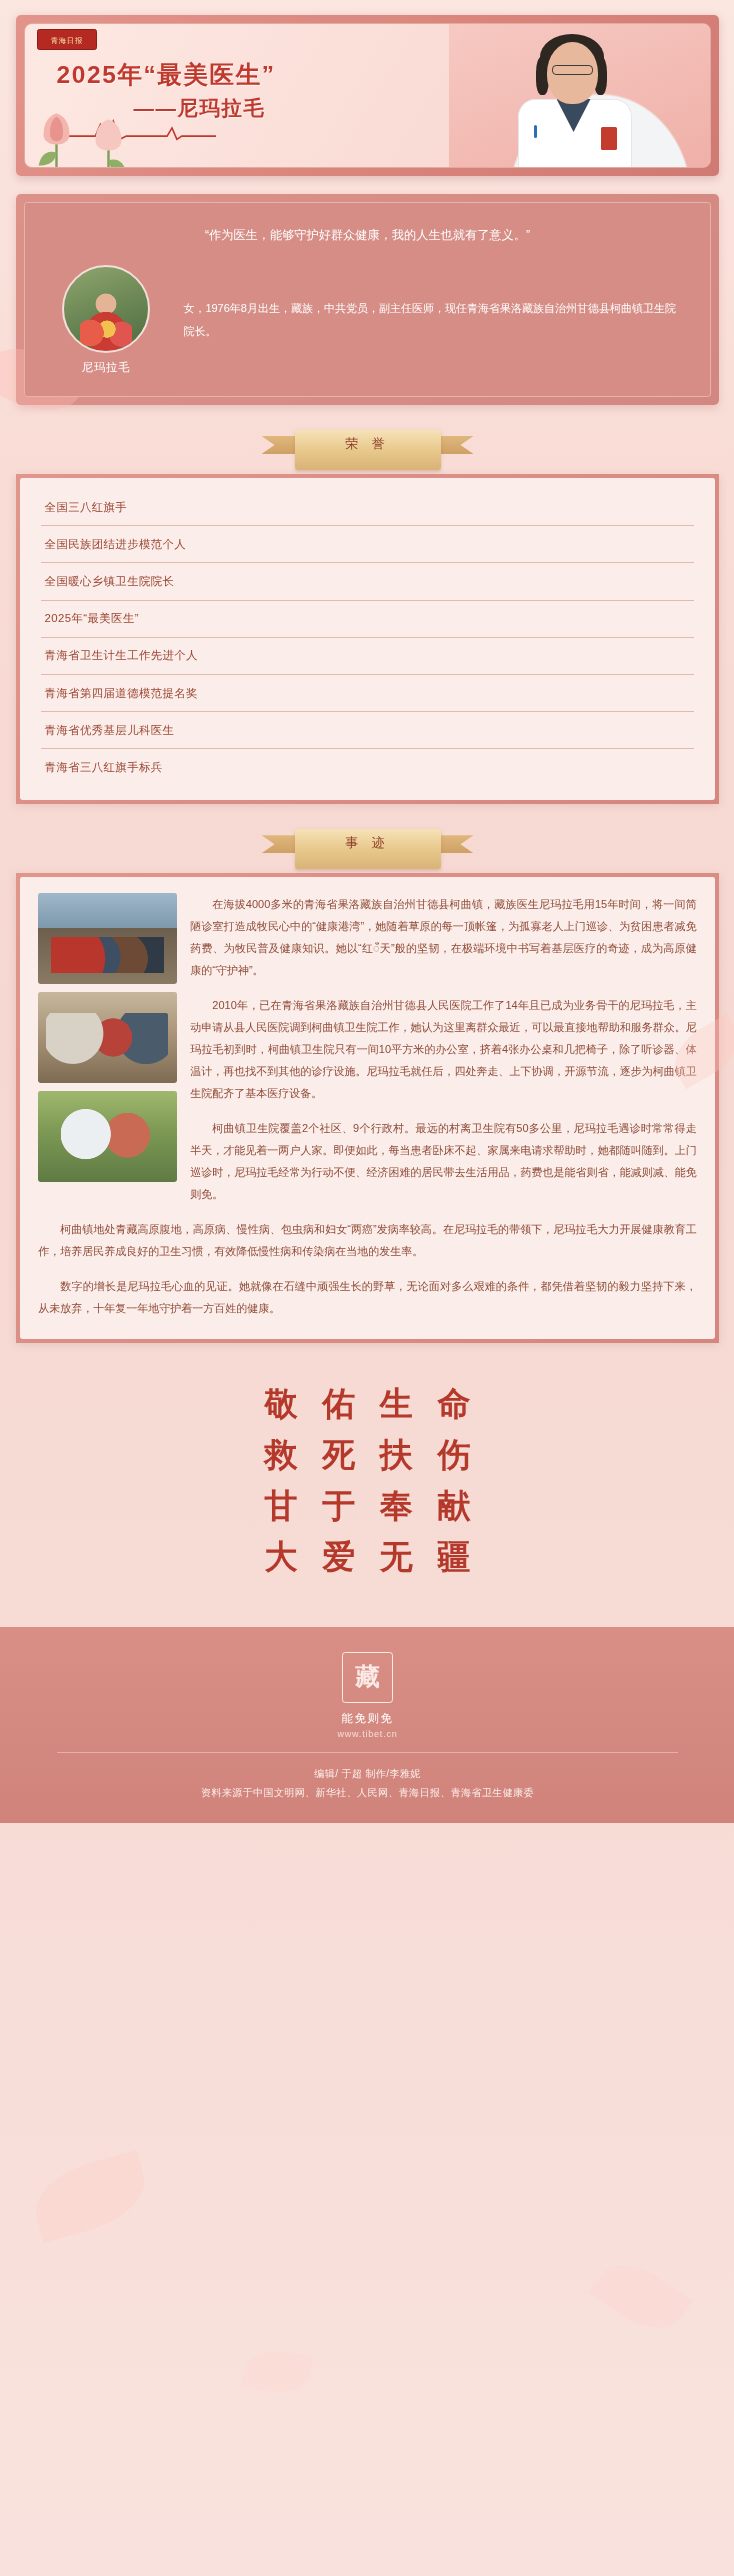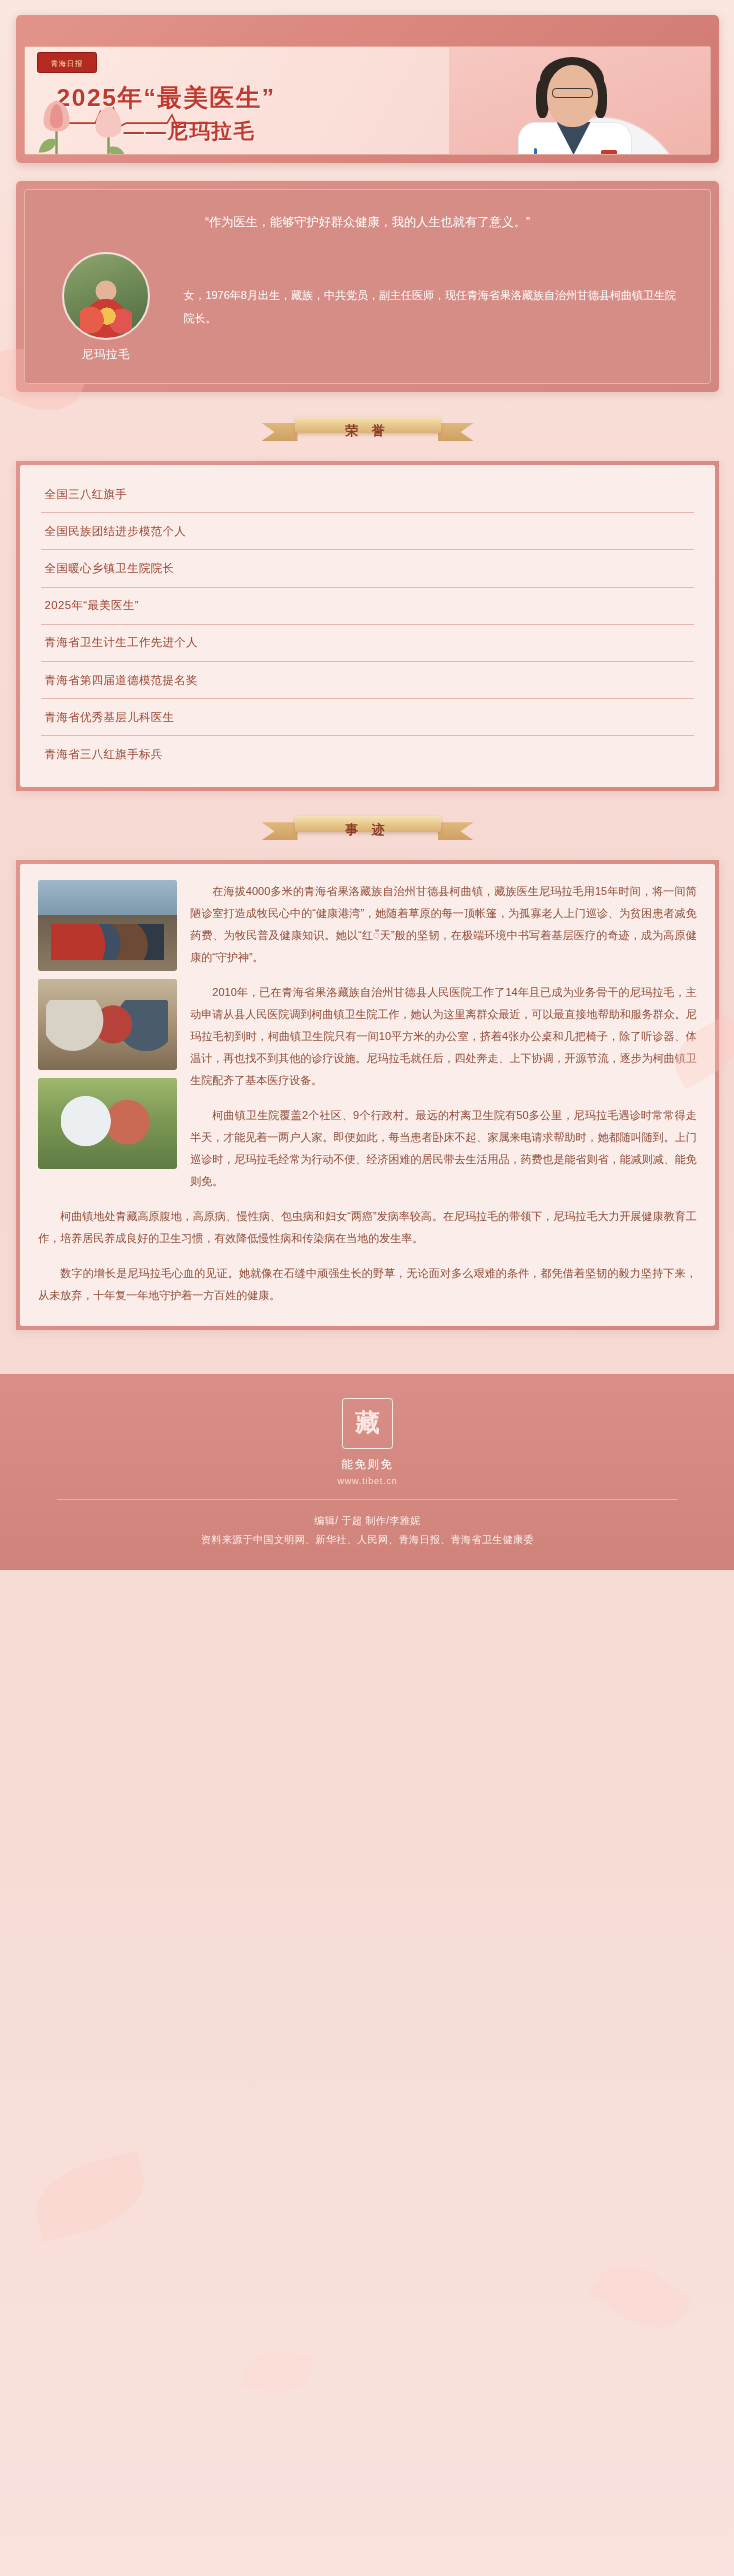--- a/index.html
+++ b/index.html
@@ -35,24 +35,23 @@
     margin: 14.7px 16.3px 0 16.3px;
     background: linear-gradient(135deg, #e2948b 0%, #d9857c 55%, #cf7b74 100%);
     border-radius: 4.9px;
     padding: 8.2px;
     box-shadow: 0 2.4px 8.2px rgba(150,80,70,0.25);
   }
   .header-inner {
     position: relative;
     background: linear-gradient(120deg, #fde9e2 0%, #fbe0da 40%, #f7d3cd 100%);
     border: 1.6px solid #e6a9a0;
-    border-radius: 2px;
-    height: 109px;
+    border-radius: 8px;
+    height: 145px;
     overflow: hidden;
-    margin-top: 23px;
   }
   .logo-badge {
     position: absolute;
     left: 11.4px; top: 4.9px;
     width: 60px; height: 21px;
     background: #b42a22;
     border-radius: 2.4px;
     color: #f6e3a8;
     font-size: 7.3px;
     line-height: 21px;
@@ -64,21 +63,21 @@
     position: absolute;
     left: 31px; top: 34px;
     font-size: 24.5px;
     font-weight: bold;
     color: #c0392f;
     letter-spacing: 1.6px;
     text-shadow: 0.8px 0.8px 0 rgba(255,255,255,0.6);
   }
   .header-sub {
     position: absolute;
-    left: 98px; top: 70px;
+    left: 108px; top: 70px;
     font-size: 20.4px;
     font-weight: bold;
     color: #c0392f;
     letter-spacing: 1.6px;
     text-shadow: 0.8px 0.8px 0 rgba(255,255,255,0.6);
   }
   .ecg {
     position: absolute;
     left: 28px; bottom: 21px;
     width: 163px; height: 28px;
@@ -236,26 +235,26 @@
   
   .ribbon {
     position: relative;
     width: 212px;
     margin: 24.5px auto 0 auto;
     height: 31px;
   }
   .ribbon-body {
     position: absolute;
     left: 33px; right: 33px; top: 0;
-    height: 16px;
+    height: 40px;
     background: linear-gradient(180deg, #f6e2b8 0%, #e8c98c 50%, #d9b276 100%);
     border-radius: 2.4px;
     color: #8c3c28;
     font-size: 13px;
-    font-weight: bold;
+    font-weight: normal;
     letter-spacing: 4.9px;
     text-align: center;
     line-height: 28px;
     box-shadow: 0 1.6px 3.3px rgba(140,90,60,0.25);
   }
   .ribbon-tail {
     position: absolute;
     top: 6.5px;
     width: 36px; height: 18px;
     background: linear-gradient(180deg, #e0b87c 0%, #cfa066 100%);
@@ -515,20 +514,26 @@
           <div class="para">柯曲镇卫生院覆盖2个社区、9个行政村。最远的村离卫生院有50多公里，尼玛拉毛遇诊时常常得走半天，才能见着一两户人家。即便如此，每当患者卧床不起、家属来电请求帮助时，她都随叫随到。上门巡诊时，尼玛拉毛经常为行动不便、经济困难的居民带去生活用品，药费也是能省则省，能减则减、能免则免。</div>
         </div>
       </div>
       <div class="deeds-bottom">
         <div class="para">柯曲镇地处青藏高原腹地，高原病、慢性病、包虫病和妇女“两癌”发病率较高。在尼玛拉毛的带领下，尼玛拉毛大力开展健康教育工作，培养居民养成良好的卫生习惯，有效降低慢性病和传染病在当地的发生率。</div>
         <div class="para">数字的增长是尼玛拉毛心血的见证。她就像在石缝中顽强生长的野草，无论面对多么艰难的条件，都凭借着坚韧的毅力坚持下来，从未放弃，十年复一年地守护着一方百姓的健康。</div>
       </div>
     </div>
   </div>
 
+  <div class="slogan">
+    <div>敬 佑 生 命</div>
+    <div>救 死 扶 伤</div>
+    <div>甘 于 奉 献</div>
+    <div>大 爱 无 疆</div>
+  </div>
 
   <div class="footer">
     <div class="footer-logo">藏</div>
     <div class="footer-site">能免则免</div>
     <div class="footer-url">www.tibet.cn</div>
     <div class="footer-divider"></div>
     <div class="footer-credit">编辑/ 于超 制作/李雅妮</div>
     <div class="footer-credit">资料来源于中国文明网、新华社、人民网、青海日报、青海省卫生健康委</div>
   </div>
 

